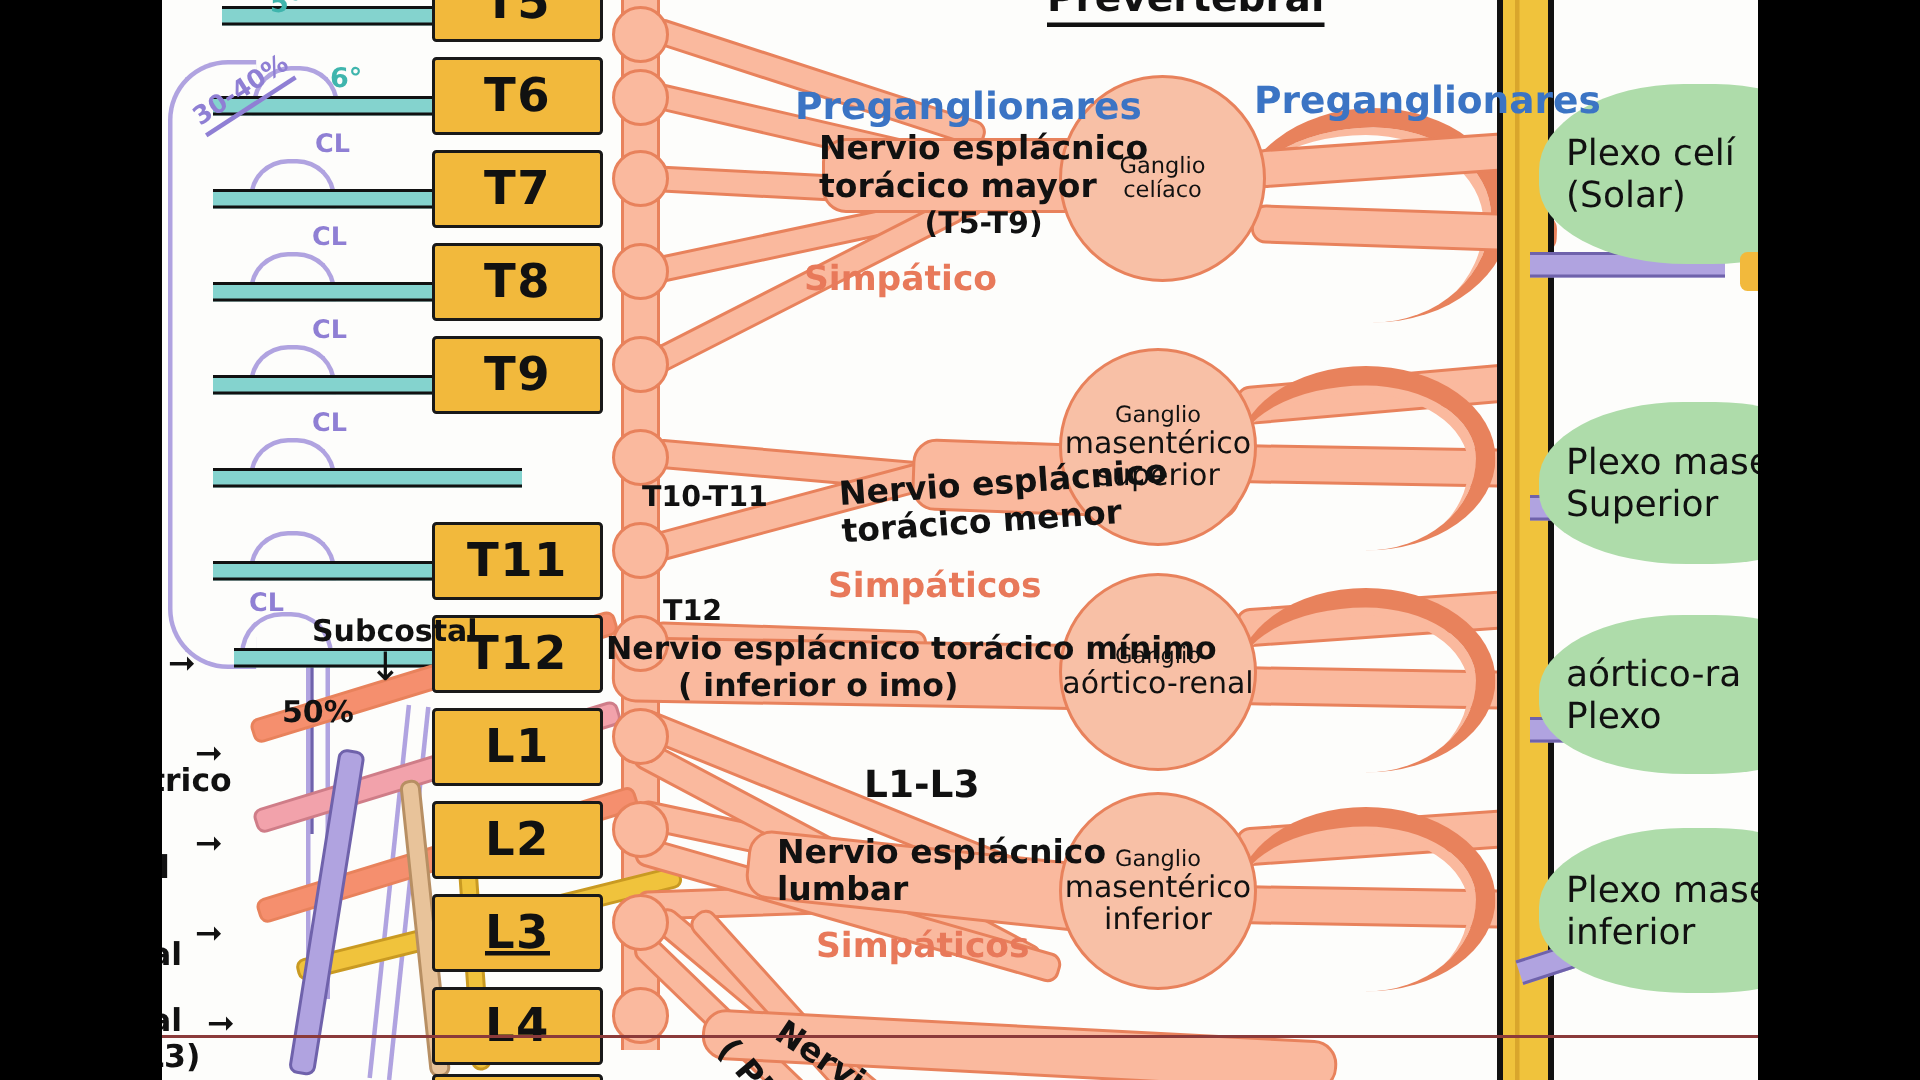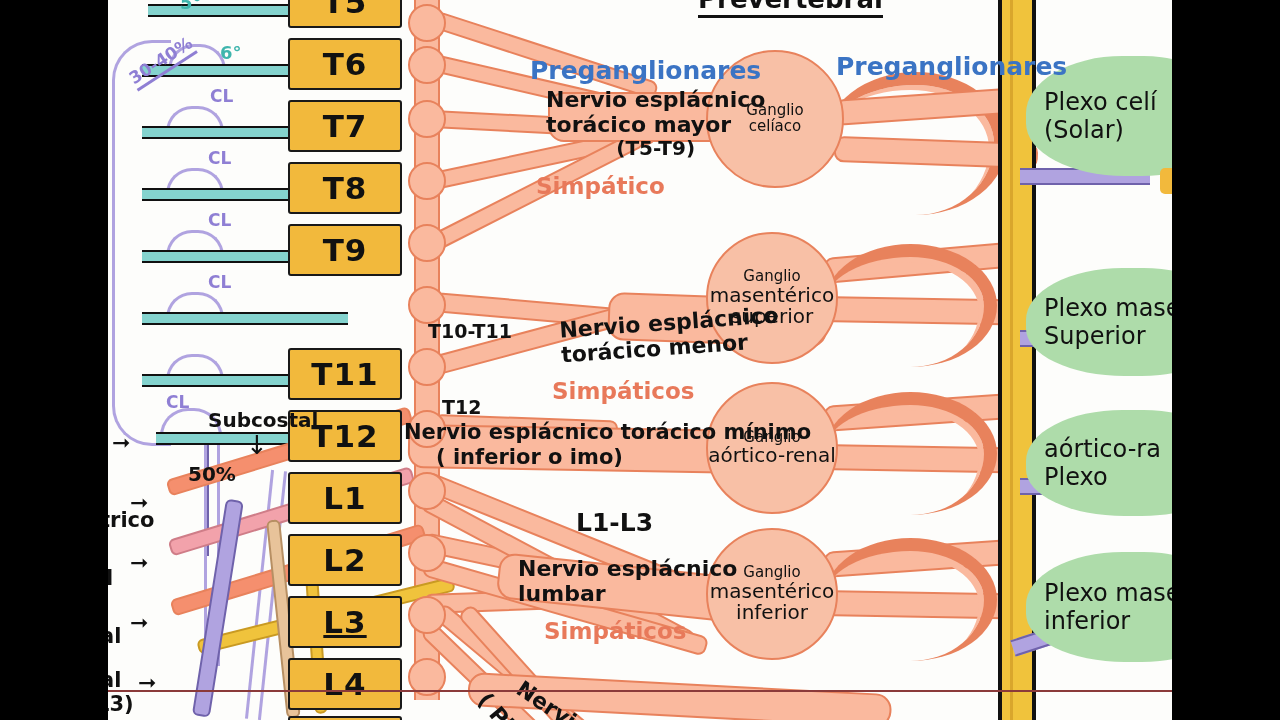--- a/index.html
+++ b/index.html
@@ -316,21 +316,21 @@
     <div class="label hand" style="left:452px;top:310px;font-size:22px;line-height:1.14;
          transform:rotate(-4deg);">
       <div>Nervio esplácnico</div>
       <div>torácico menor</div>
     </div>
     <div class="label hand lbl-red" style="left:444px;top:378px;font-size:23px;">Simpáticos</div>
 
     <div class="label hand" style="left:334px;top:396px;font-size:19px;">T12</div>
     <div class="label hand" style="left:296px;top:420px;font-size:21px;line-height:1.2;">
       <div>Nervio esplácnico torácico mínimo</div>
-      <div style="margin-left:32px;">( inferior o imo)</div>
+      <div style="margin-left:48px;">( inferior o imo)</div>
     </div>
 
     <div class="label hand" style="left:468px;top:508px;font-size:25px;">L1-L3</div>
     <div class="label hand" style="left:410px;top:556px;font-size:22px;line-height:1.14;">
       <div>Nervio esplácnico</div>
       <div>lumbar</div>
     </div>
     <div class="label hand lbl-red" style="left:436px;top:618px;font-size:23px;">Simpáticos</div>
 
     <div class="label hand" style="left:418px;top:676px;font-size:22px;

